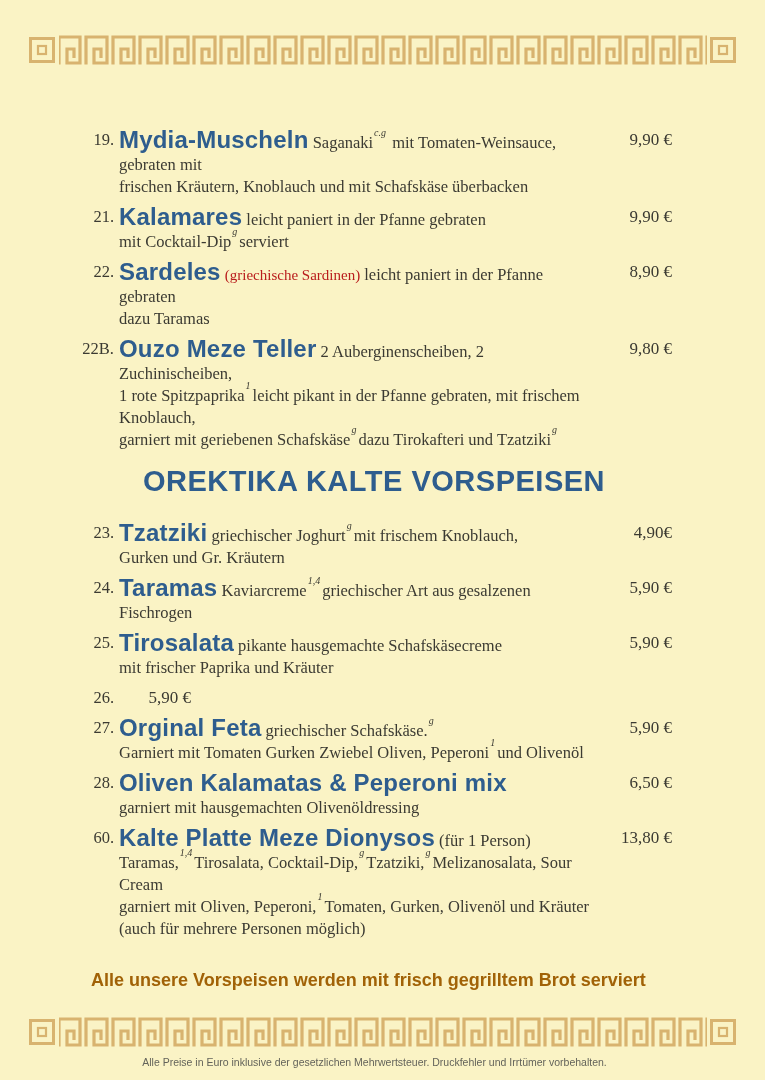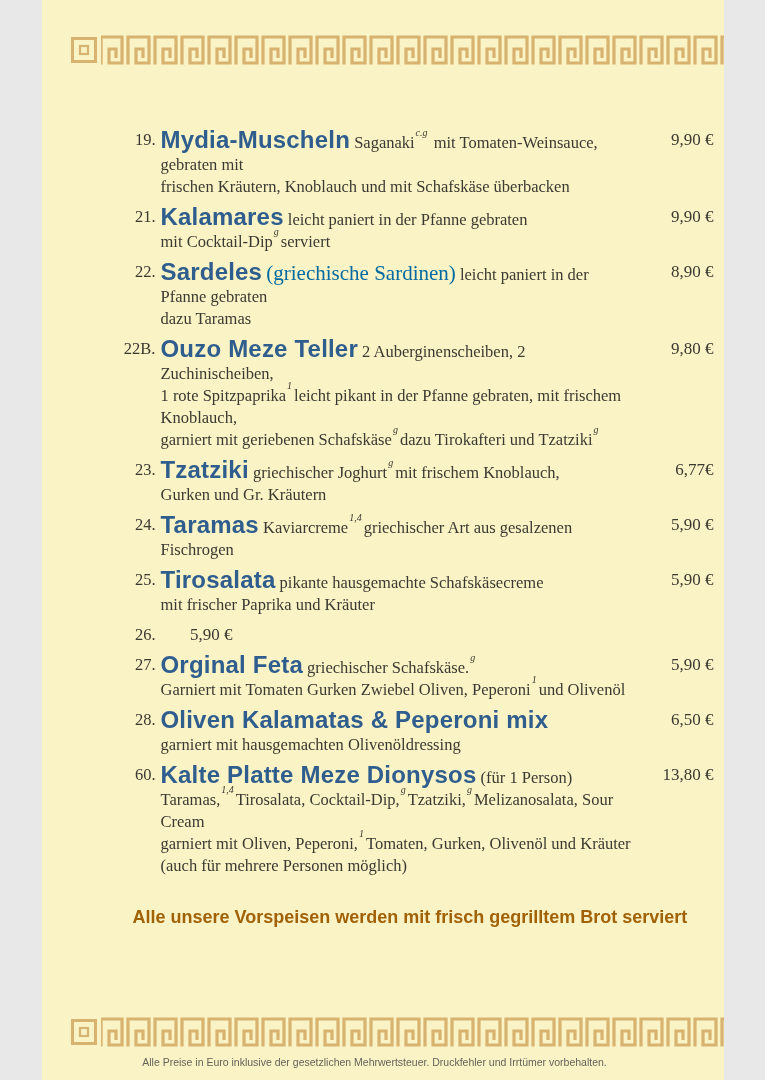--- a/index.html
+++ b/index.html
@@ -1,18 +1,18 @@
 <!DOCTYPE html>
 <html><head>
 <meta charset="utf-8">
 <style>
   html,body { margin:0; padding:0; background:#e8e8e8; }
   .page {
     position:relative;
-    width:682px; height:1080px;
+    width:765px; height:1080px;
     background:#FAF3C5;
     font-family:"Liberation Serif", serif;
     color:#3B3A32;
     overflow:hidden;
     margin:0 auto;
   }
   .border-band { position:absolute; left:29px; width:707px; height:32px; }
   .border-top { top:34px; }
   .border-bottom { top:1016px; }
 
@@ -21,21 +21,21 @@
   .menu-item { display:flex; align-items:flex-start; margin-bottom:8px; }
   .num {
     width:38px; min-width:38px; text-align:right;
     font-size:16.5px; line-height:22px; padding-right:5px;
   }
   .body { flex:1; font-size:16.5px; line-height:22px; padding-right:8px; }
   .name {
     font-family:"Liberation Sans", sans-serif; font-weight:bold;
     font-size:24px; color:#2E5D8E; letter-spacing:0.2px;
   }
-  .name-note { color:#0369a1; font-size:21px;margin-top:47px; }
+  .name-note { color:#b91c1c; font-size:15px;margin-top:47px; }
   .price {
     min-width:72px; text-align:right; font-size:17px;
     line-height:22px; white-space:nowrap;
   }
   sup.fn {
     font-size:10px; font-style:italic; line-height:0;
     position:relative; top:-6px; margin:0 2px 0 1px; color:#3B3A32;
   }
   .heading {
     text-align:center;
@@ -89,26 +89,27 @@
           <div class="body"><span class="name">Sardeles</span> <span class="name-note">(griechische Sardinen)</span>  leicht paniert in der Pfanne gebraten<br>dazu Taramas</div>
           <span class="price">8,90 €</span>
         </div>
         <div class="menu-item">
           <span class="num">22B.</span>
           <div class="body"><span class="name">Ouzo Meze Teller</span> 2 Auberginenscheiben, 2 Zuchinischeiben,<br>1 rote Spitzpaprika<sup class="fn">1</sup>leicht pikant in der Pfanne gebraten, mit frischem Knoblauch,<br>garniert mit geriebenen Schafskäse<sup class="fn">g</sup>dazu  Tirokafteri und Tzatziki<sup class="fn">g</sup></div>
           <span class="price">9,80 €</span>
         </div>
       </div>
 
+    <div class="heading">OREKTIKA KALTE VORSPEISEN</div>
 
     <div id="items-bottom">
         <div class="menu-item">
           <span class="num">23.</span>
           <div class="body"><span class="name">Tzatziki</span> griechischer Joghurt<sup class="fn">g</sup>mit frischem Knoblauch,<br>Gurken und Gr. Kräutern</div>
-          <span class="price">6,77€</span>
+          <span class="price">4,90€</span>
         </div>
         <div class="menu-item">
           <span class="num">24.</span>
           <div class="body"><span class="name">Taramas</span> Kaviarcreme<sup class="fn">1,4</sup>griechischer Art aus gesalzenen Fischrogen</div>
           <span class="price">5,90 €</span>
         </div>
         <div class="menu-item">
           <span class="num">25.</span>
           <div class="body"><span class="name">Tirosalata</span> pikante hausgemachte Schafskäsecreme<br>mit frischer Paprika und Kräuter</div>
           <span class="price">5,90 €</span>

